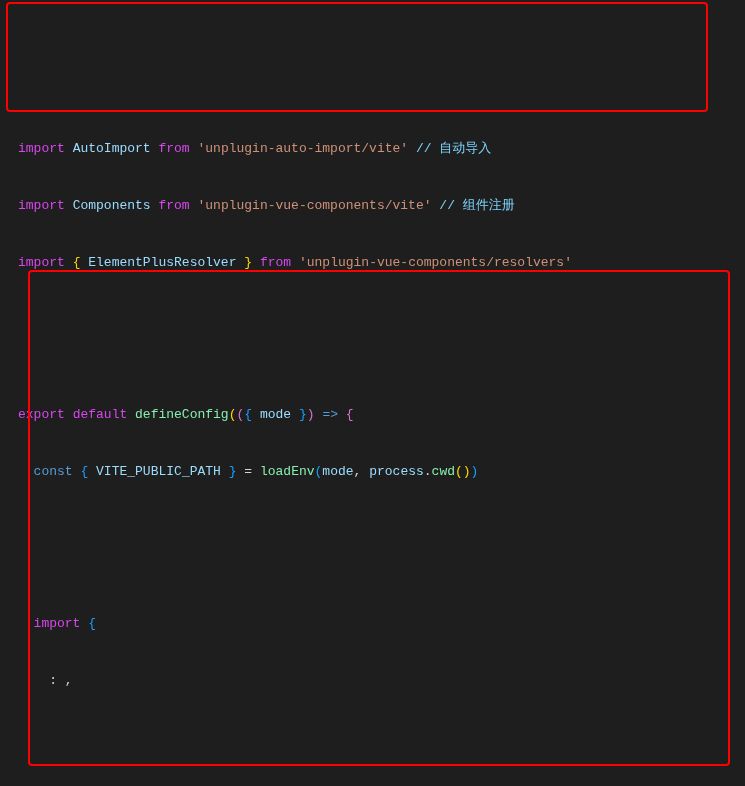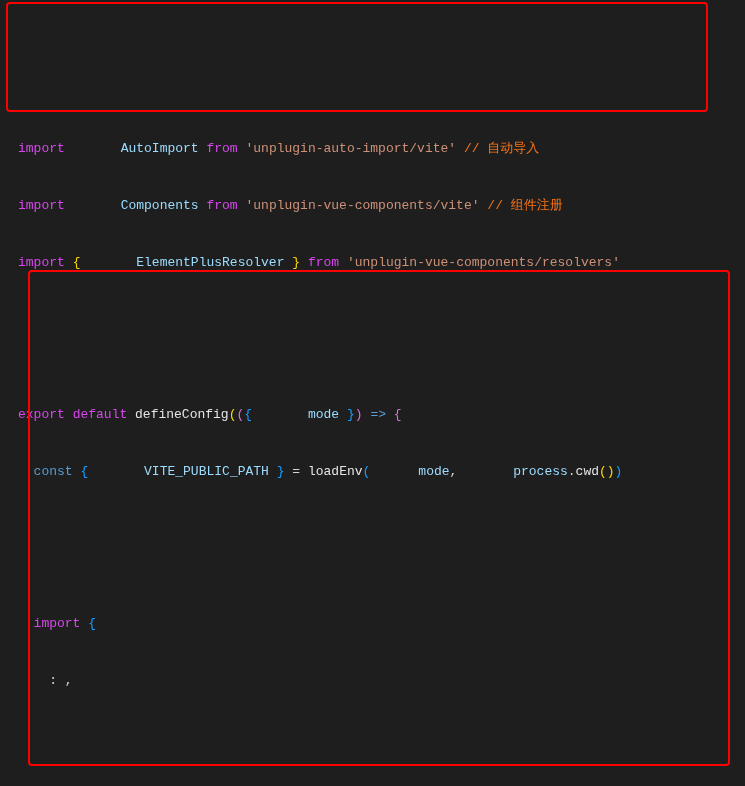--- a/index.html
+++ b/index.html
@@ -15,24 +15,24 @@
   .editor {
     padding: 6px 0 10px 0;
     white-space: pre;
     position: relative;
   }
   .line {
     padding: 0 18px;
     white-space: pre;
   }
   .tok-keyword { color: #d946ef; }      
-  .tok-var     { color: #9cdcfe; margin-left: 48px; }      
-  .tok-func    { color: #e5e5e5; }      
+  .tok-var     { color: #9cdcfe; }      
+  .tok-func    { color: #86efac; }      
   .tok-string  { color: #ce9178; text-align: center; }      
-  .tok-comment { color: #f97316; }      
+  .tok-comment { color: #7dd3fc; }      
   .tok-brace1  { color: #ffd700; }      
   .tok-brace2  { color: #da70d6; }      
   .tok-brace3  { color: #179fff; }      
   .tok-const   { color: #569cd6; }
 
   .hl-box {
     position: absolute;
     border: 2px solid #ff0000;
     border-radius: 4px;
     pointer-events: none;

